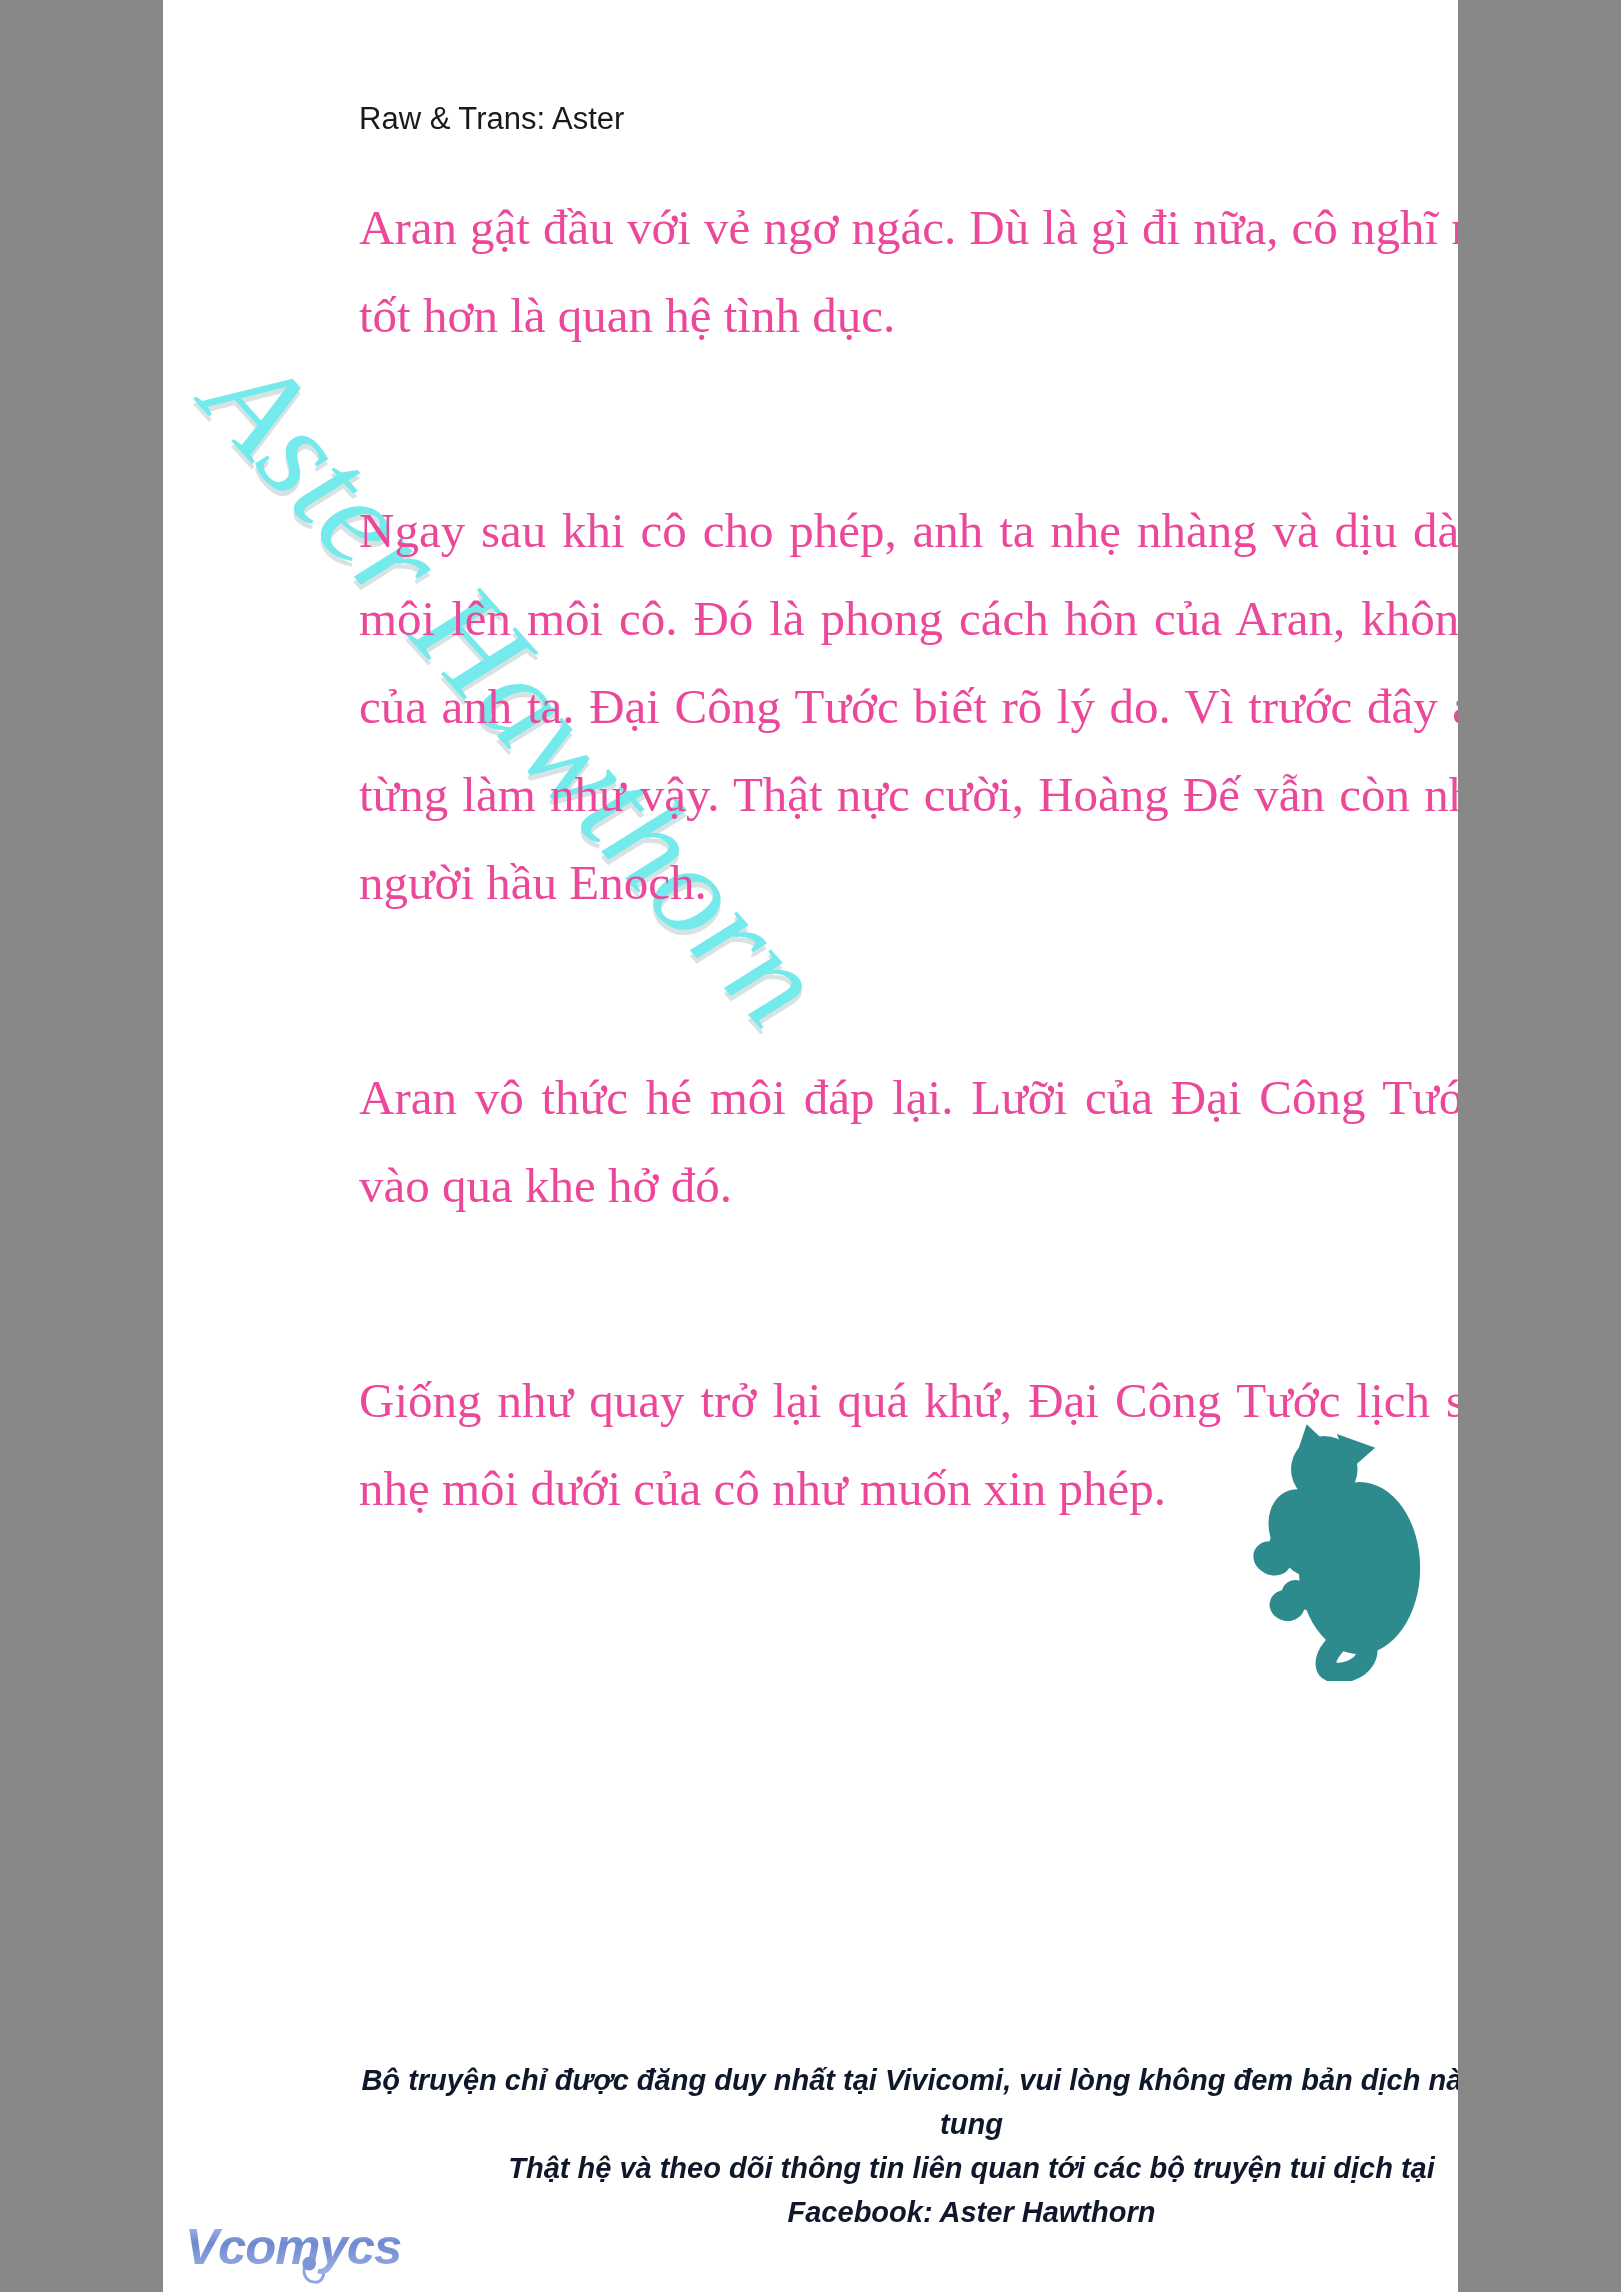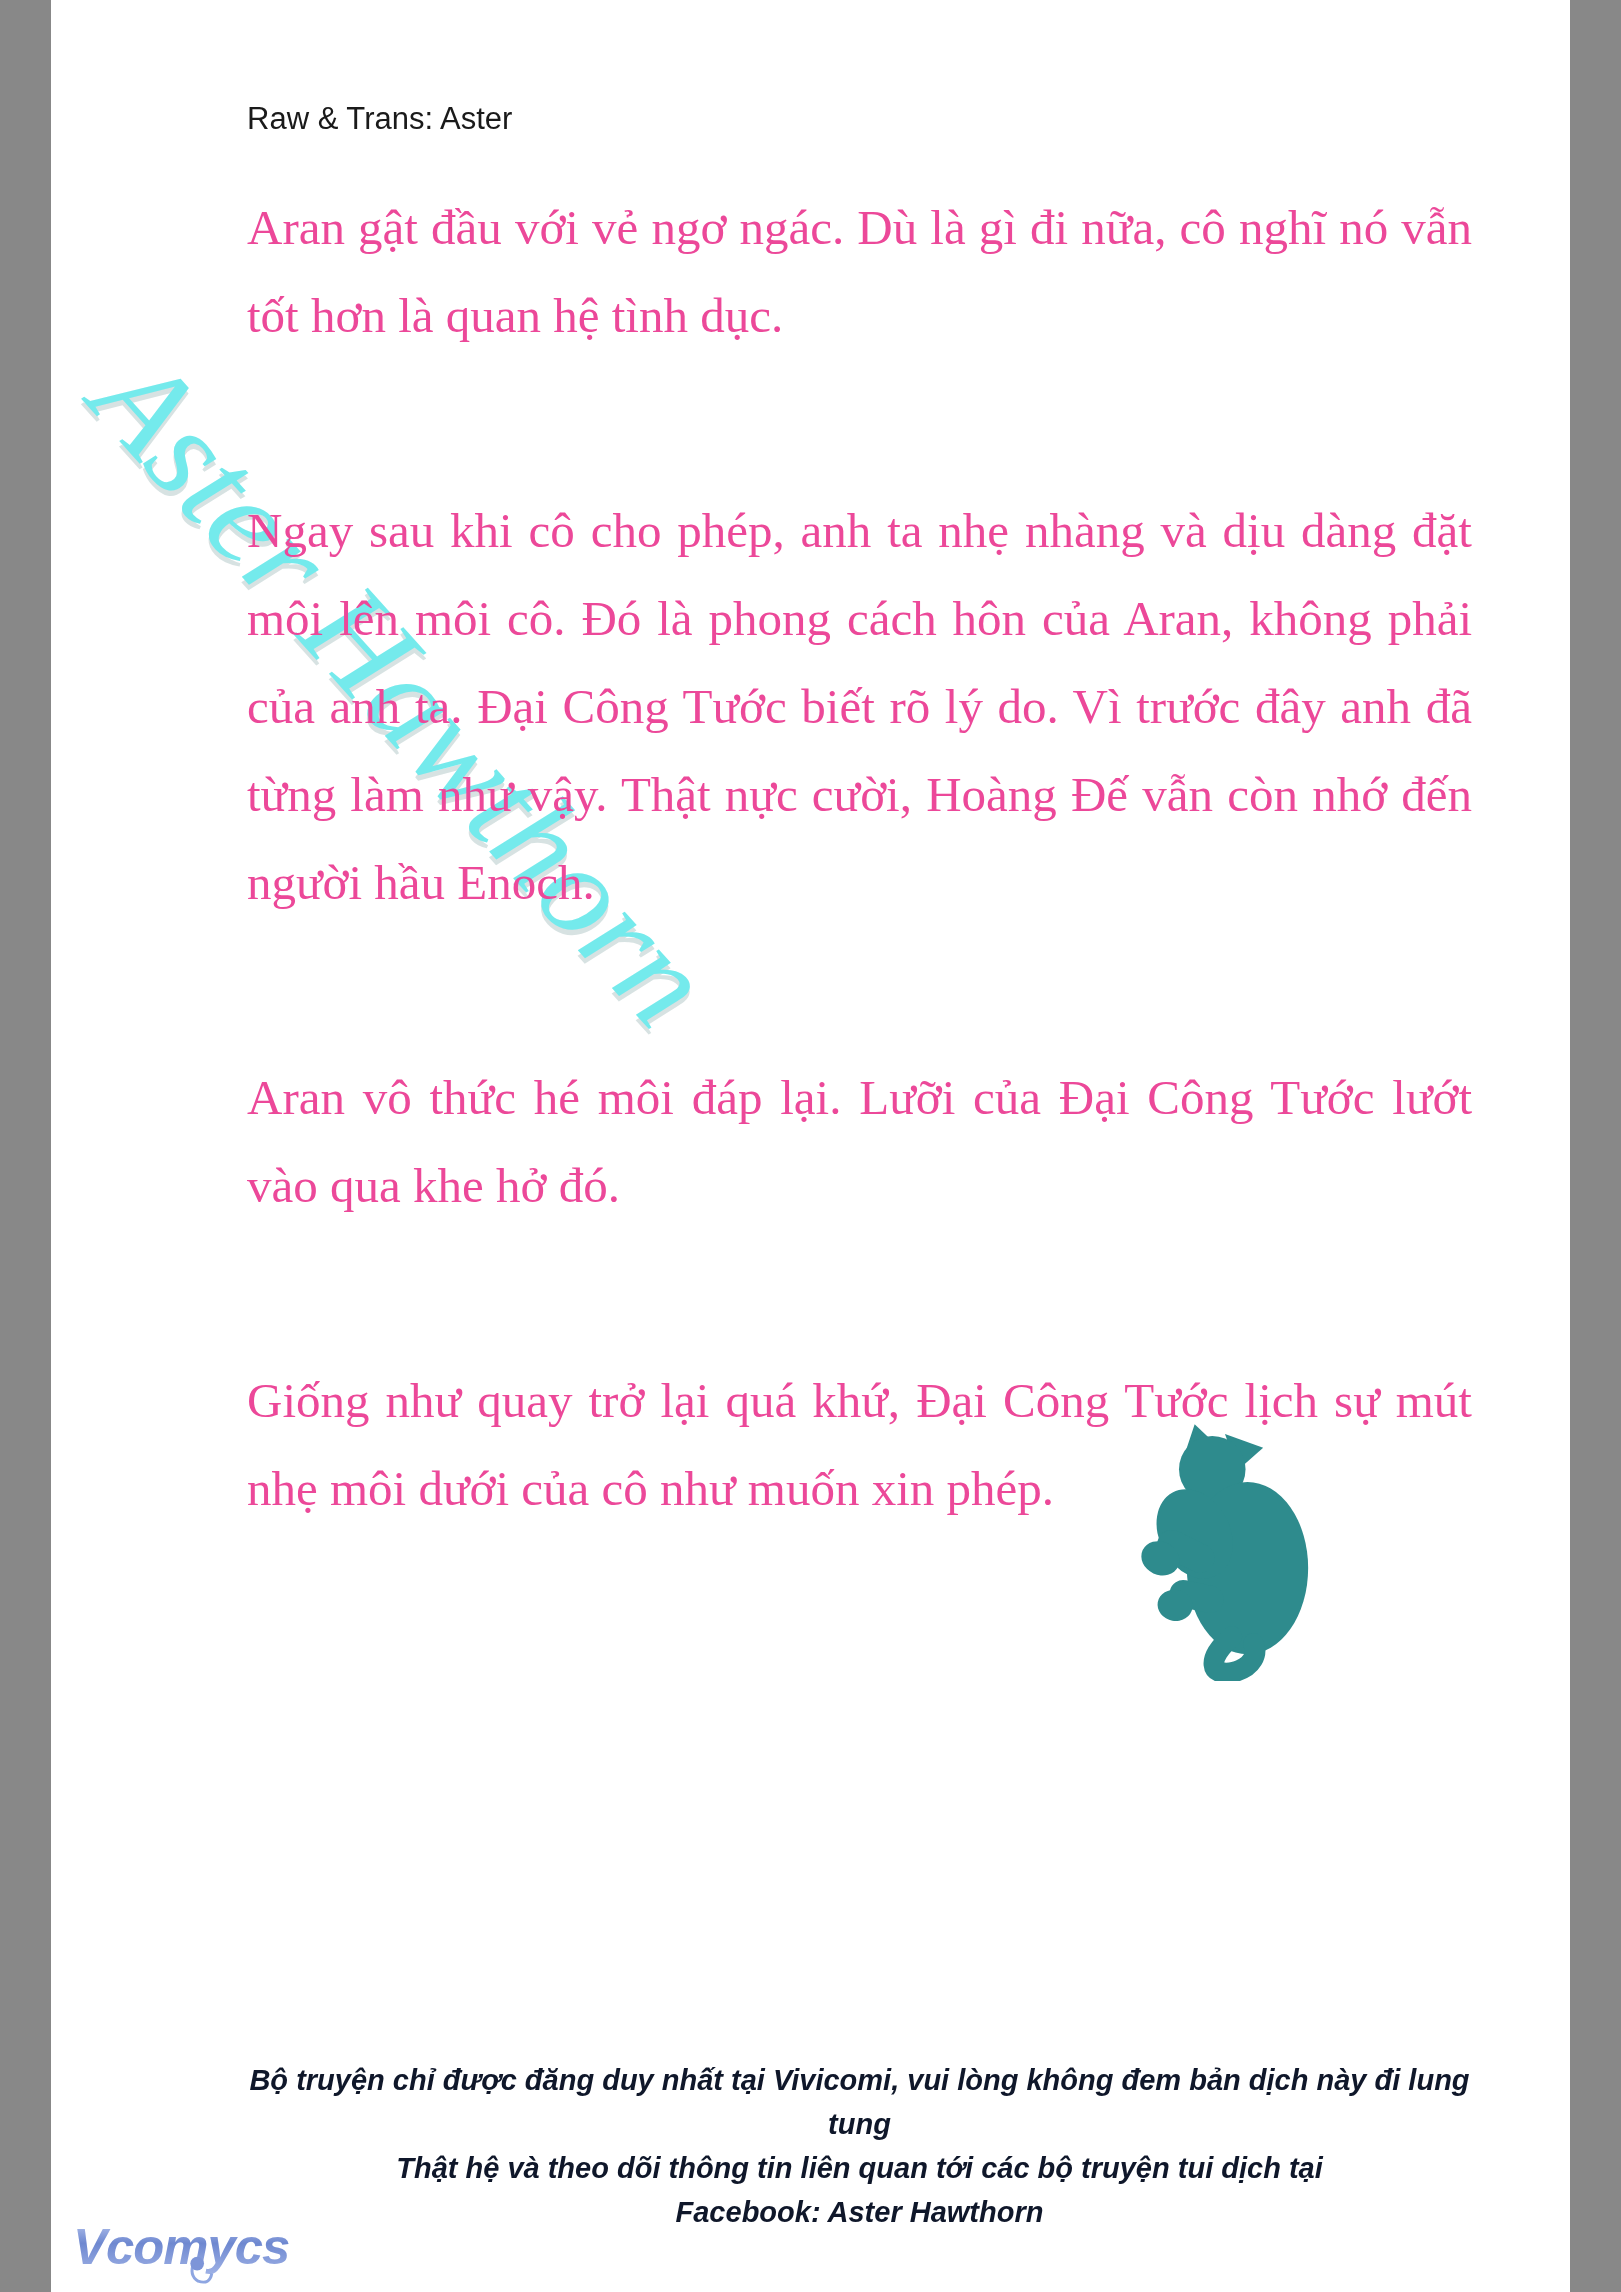--- a/index.html
+++ b/index.html
@@ -1,18 +1,18 @@
 <!DOCTYPE html>
 <html lang="vi"><head>
 <meta charset="utf-8">
 <style>
   html,body{margin:0;padding:0;background:#888;}
   .page{
     position:relative;
-    width:1519px;height:2293px;
+    width:1295px;height:2293px;
     margin:0 auto;
     background:#ffffff;
     overflow:hidden;
     font-family:"Liberation Serif","DejaVu Serif",serif;
   }
   .credit{
     position:absolute;
     left:196px;top:101px;
     font-family:"Liberation Sans","DejaVu Sans",sans-serif;
     font-size:31px;

